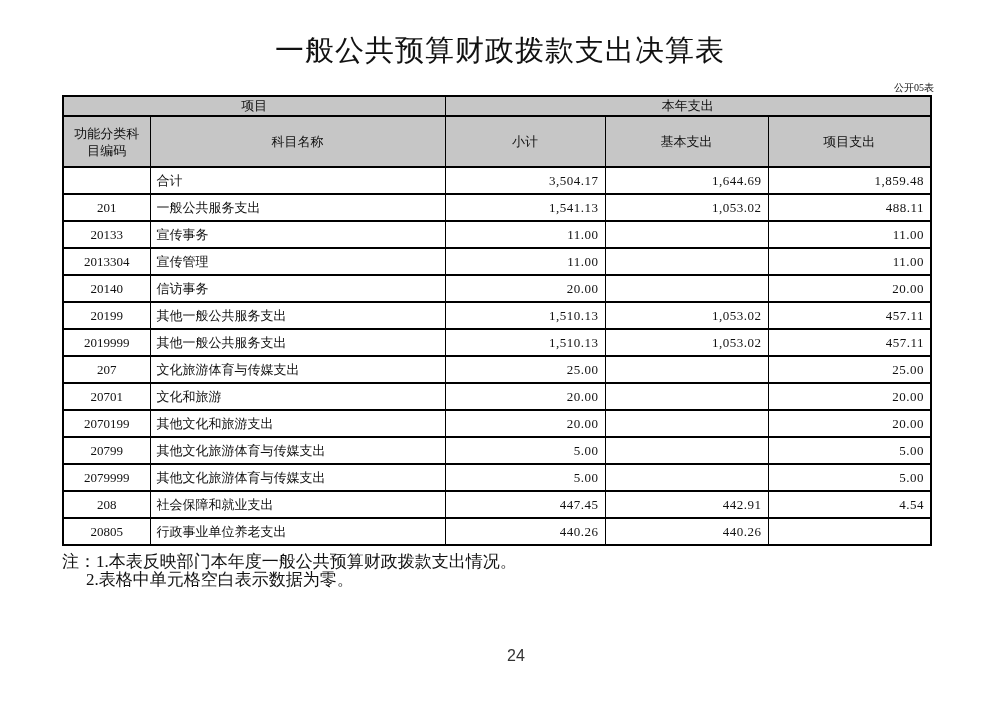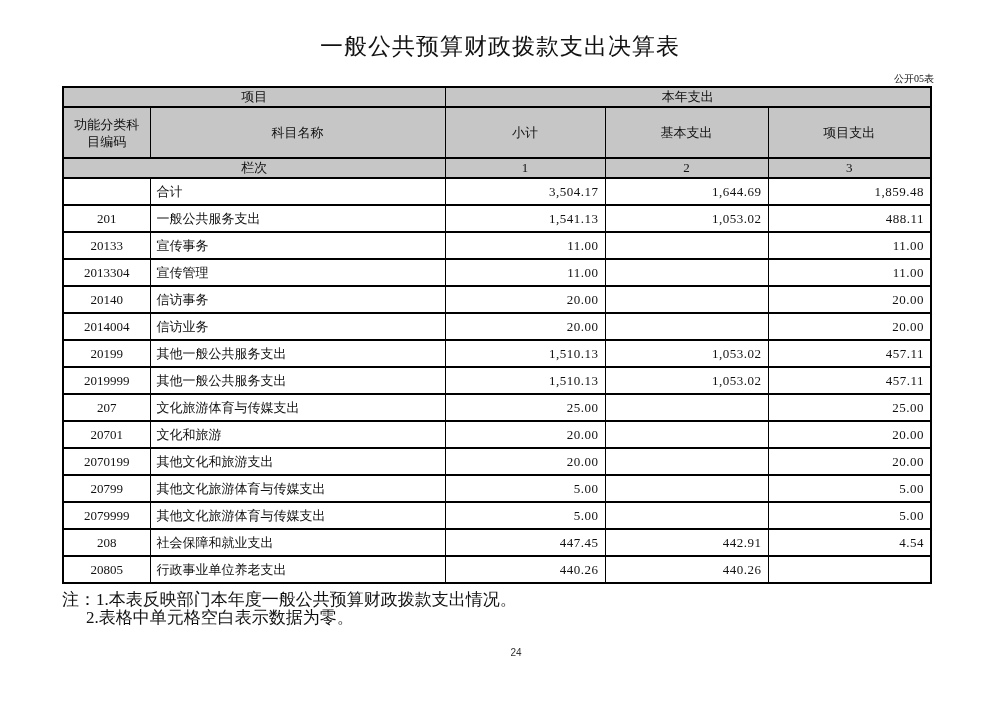--- a/index.html
+++ b/index.html
@@ -10,21 +10,21 @@
     width: 1000px;
     height: 706px;
     background: #fff;
     color: var(--text-col);
     font-family: "Liberation Serif", "DejaVu Serif", serif;
     overflow: hidden;
   }
   .doc-title {
     padding-top: 31px;
     text-align: center;
-    font-size: 23px;
+    font-size: 29px;
     letter-spacing: 1px;
     font-weight: 400;
   }
   .table-code-line {
     margin: 10px 66px 0 0;
     text-align: right;
     font-size: 10px;
   }
   .meta-line {
     display: flex;
@@ -67,21 +67,21 @@
     line-height: 18px;
   }
   .note-line2 { margin-left: 24px; }
   .page-number {
     position: absolute;
     left: 0;
     top: 647px;
     width: 100%;
     text-align: center;
     font-family: "Liberation Sans", "DejaVu Sans", sans-serif;
-    font-size: 10px;
+    font-size: 16px;
     color: #333;
     padding-left: 32px;
   }
 </style>
 </head>
 <body>
 
 <div class="page">
 
   <div class="doc-title">一般公共预算财政拨款支出决算表</div>
@@ -102,26 +102,20 @@
         <th colspan="2">项目</th>
         <th colspan="3">本年支出</th>
       </tr>
       <tr class="hdr hdr-main">
         <th>功能分类科目编码</th>
         <th>科目名称</th>
         <th>小计</th>
         <th>基本支出</th>
         <th>项目支出</th>
       </tr>
-      <tr class="hdr hdr-lanci">
-        <th colspan="2">栏次</th>
-        <th>1</th>
-        <th>2</th>
-        <th>3</th>
-      </tr>
     </thead>
     <tbody>
         <tr>
           <td class="cell-code"></td>
           <td class="cell-name">合计</td>
           <td class="cell-num">3,504.17</td>
           <td class="cell-num">1,644.69</td>
           <td class="cell-num">1,859.48</td>
         </tr>
         <tr>
@@ -146,27 +140,20 @@
           <td class="cell-num">11.00</td>
         </tr>
         <tr>
           <td class="cell-code">20140</td>
           <td class="cell-name">信访事务</td>
           <td class="cell-num">20.00</td>
           <td class="cell-num"></td>
           <td class="cell-num">20.00</td>
         </tr>
         <tr>
-          <td class="cell-code">2014004</td>
-          <td class="cell-name">信访业务</td>
-          <td class="cell-num">20.00</td>
-          <td class="cell-num"></td>
-          <td class="cell-num">20.00</td>
-        </tr>
-        <tr>
           <td class="cell-code">20199</td>
           <td class="cell-name">其他一般公共服务支出</td>
           <td class="cell-num">1,510.13</td>
           <td class="cell-num">1,053.02</td>
           <td class="cell-num">457.11</td>
         </tr>
         <tr>
           <td class="cell-code">2019999</td>
           <td class="cell-name">其他一般公共服务支出</td>
           <td class="cell-num">1,510.13</td>

